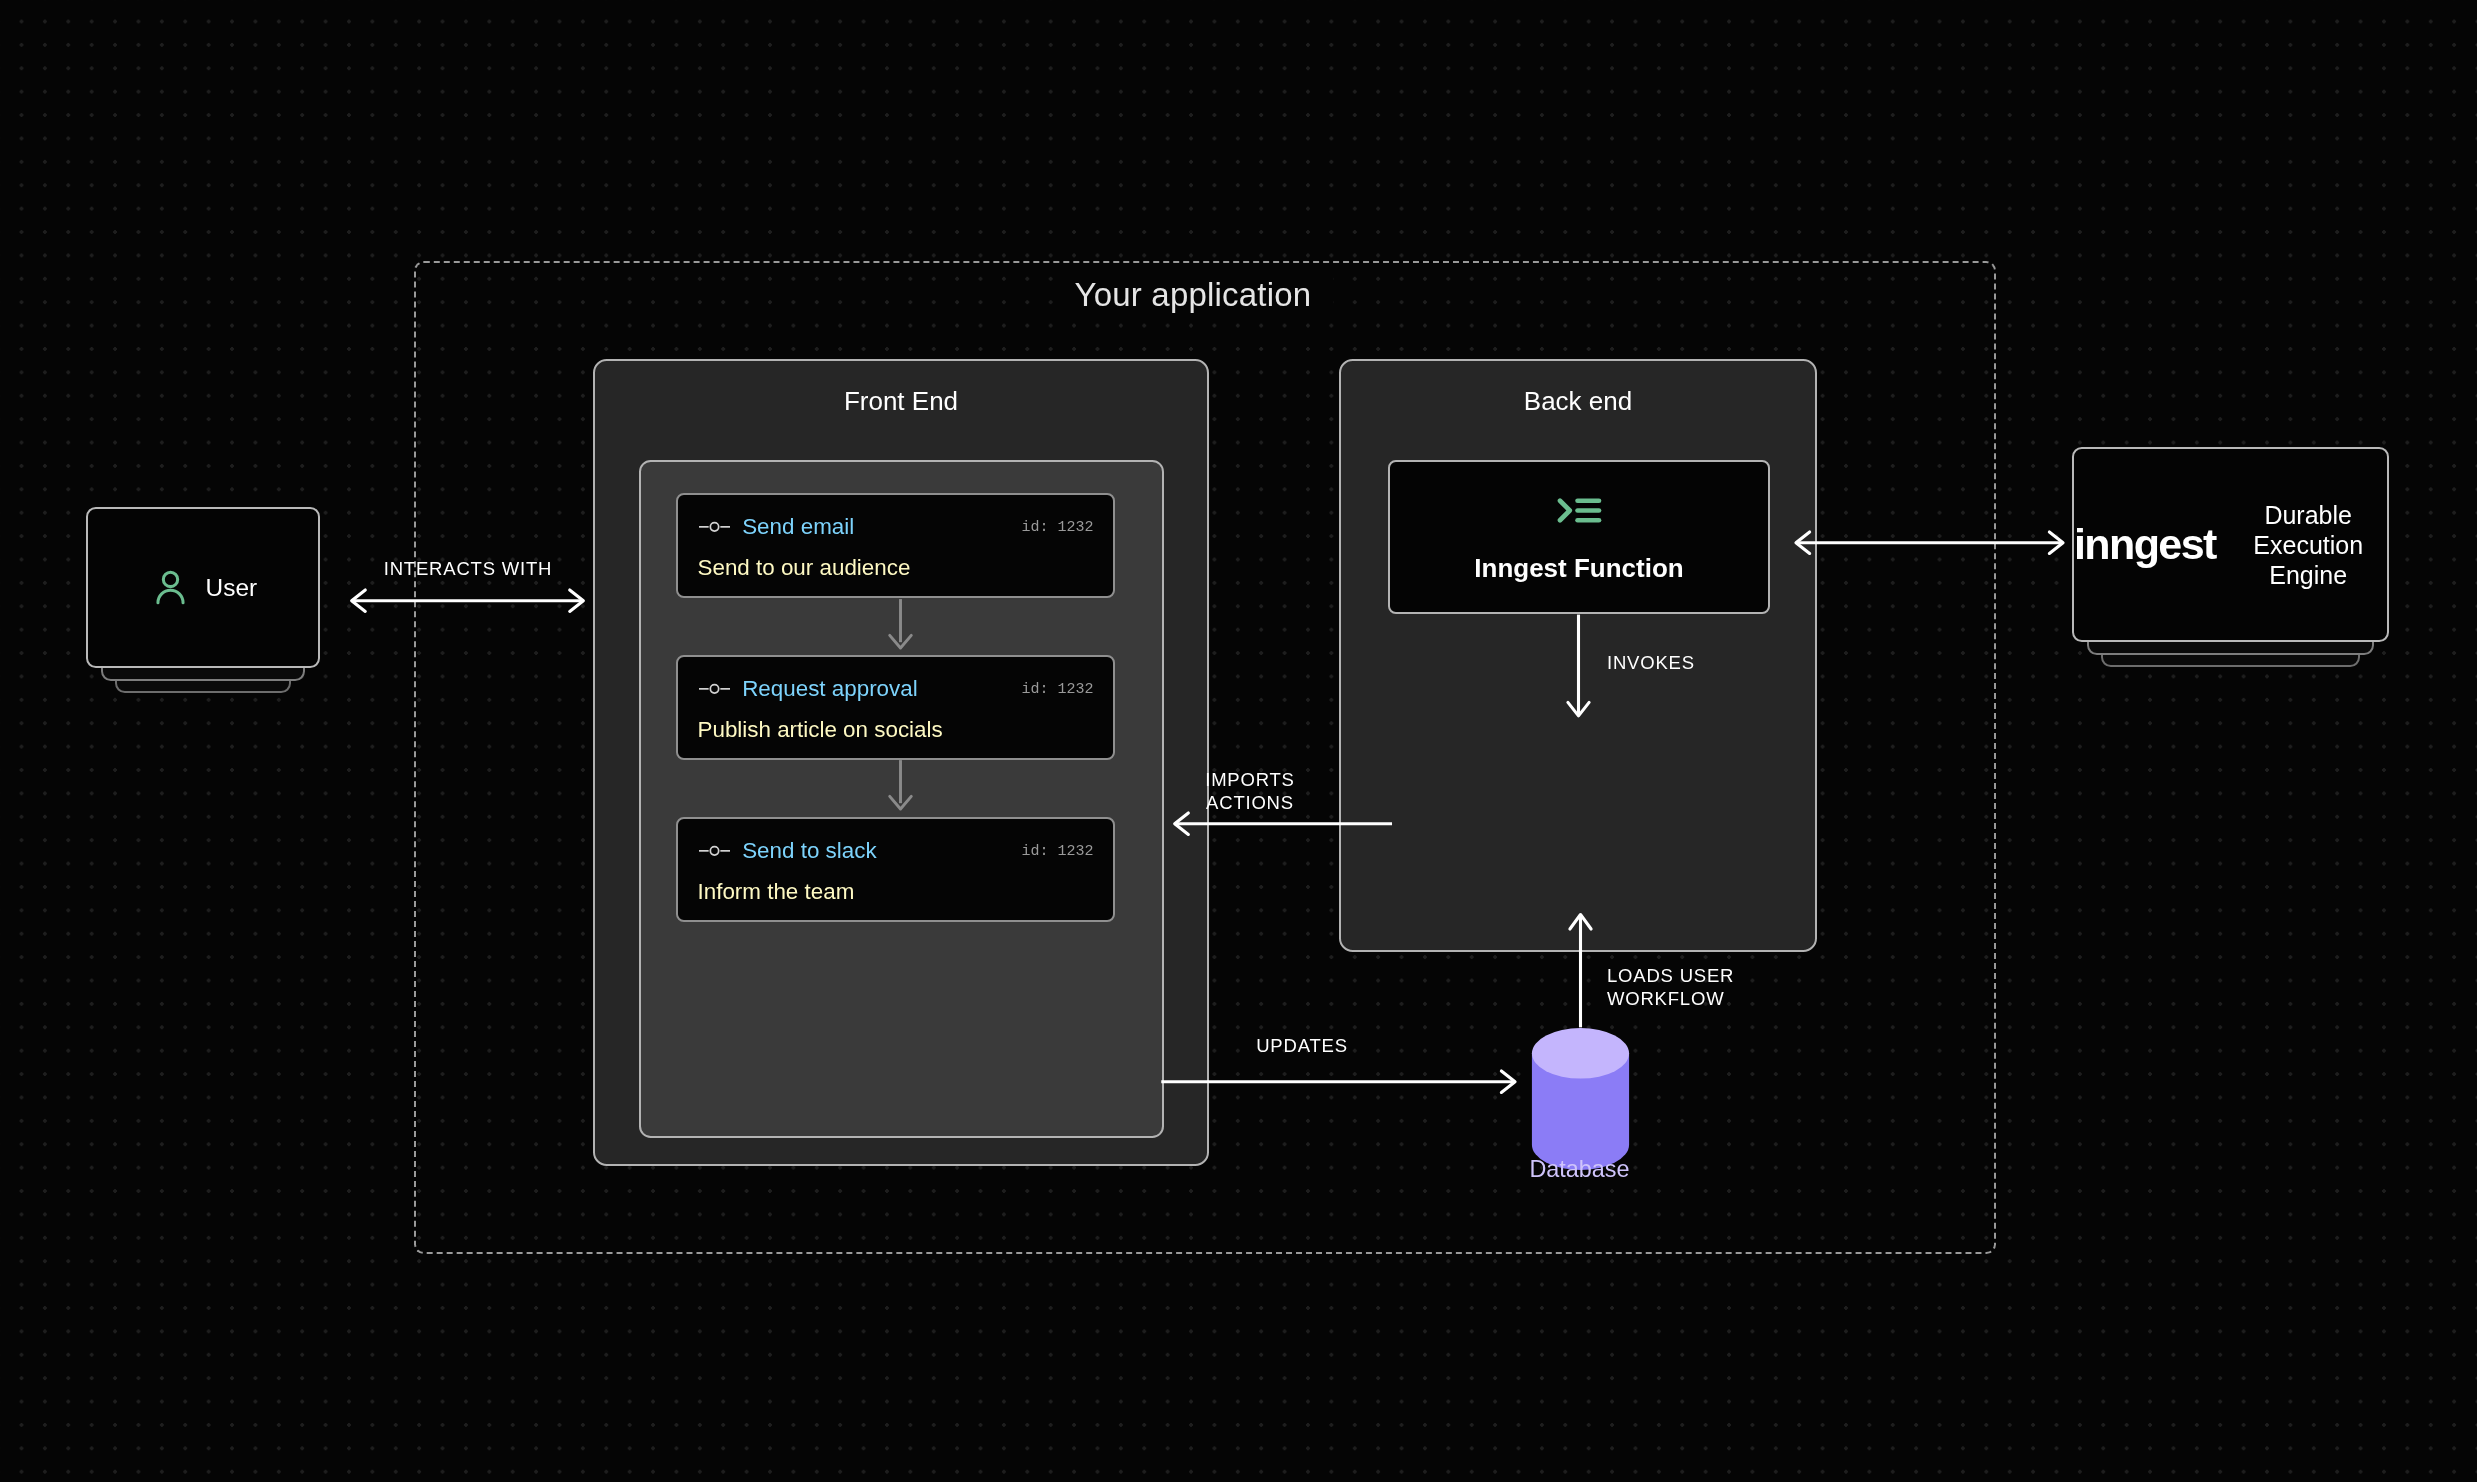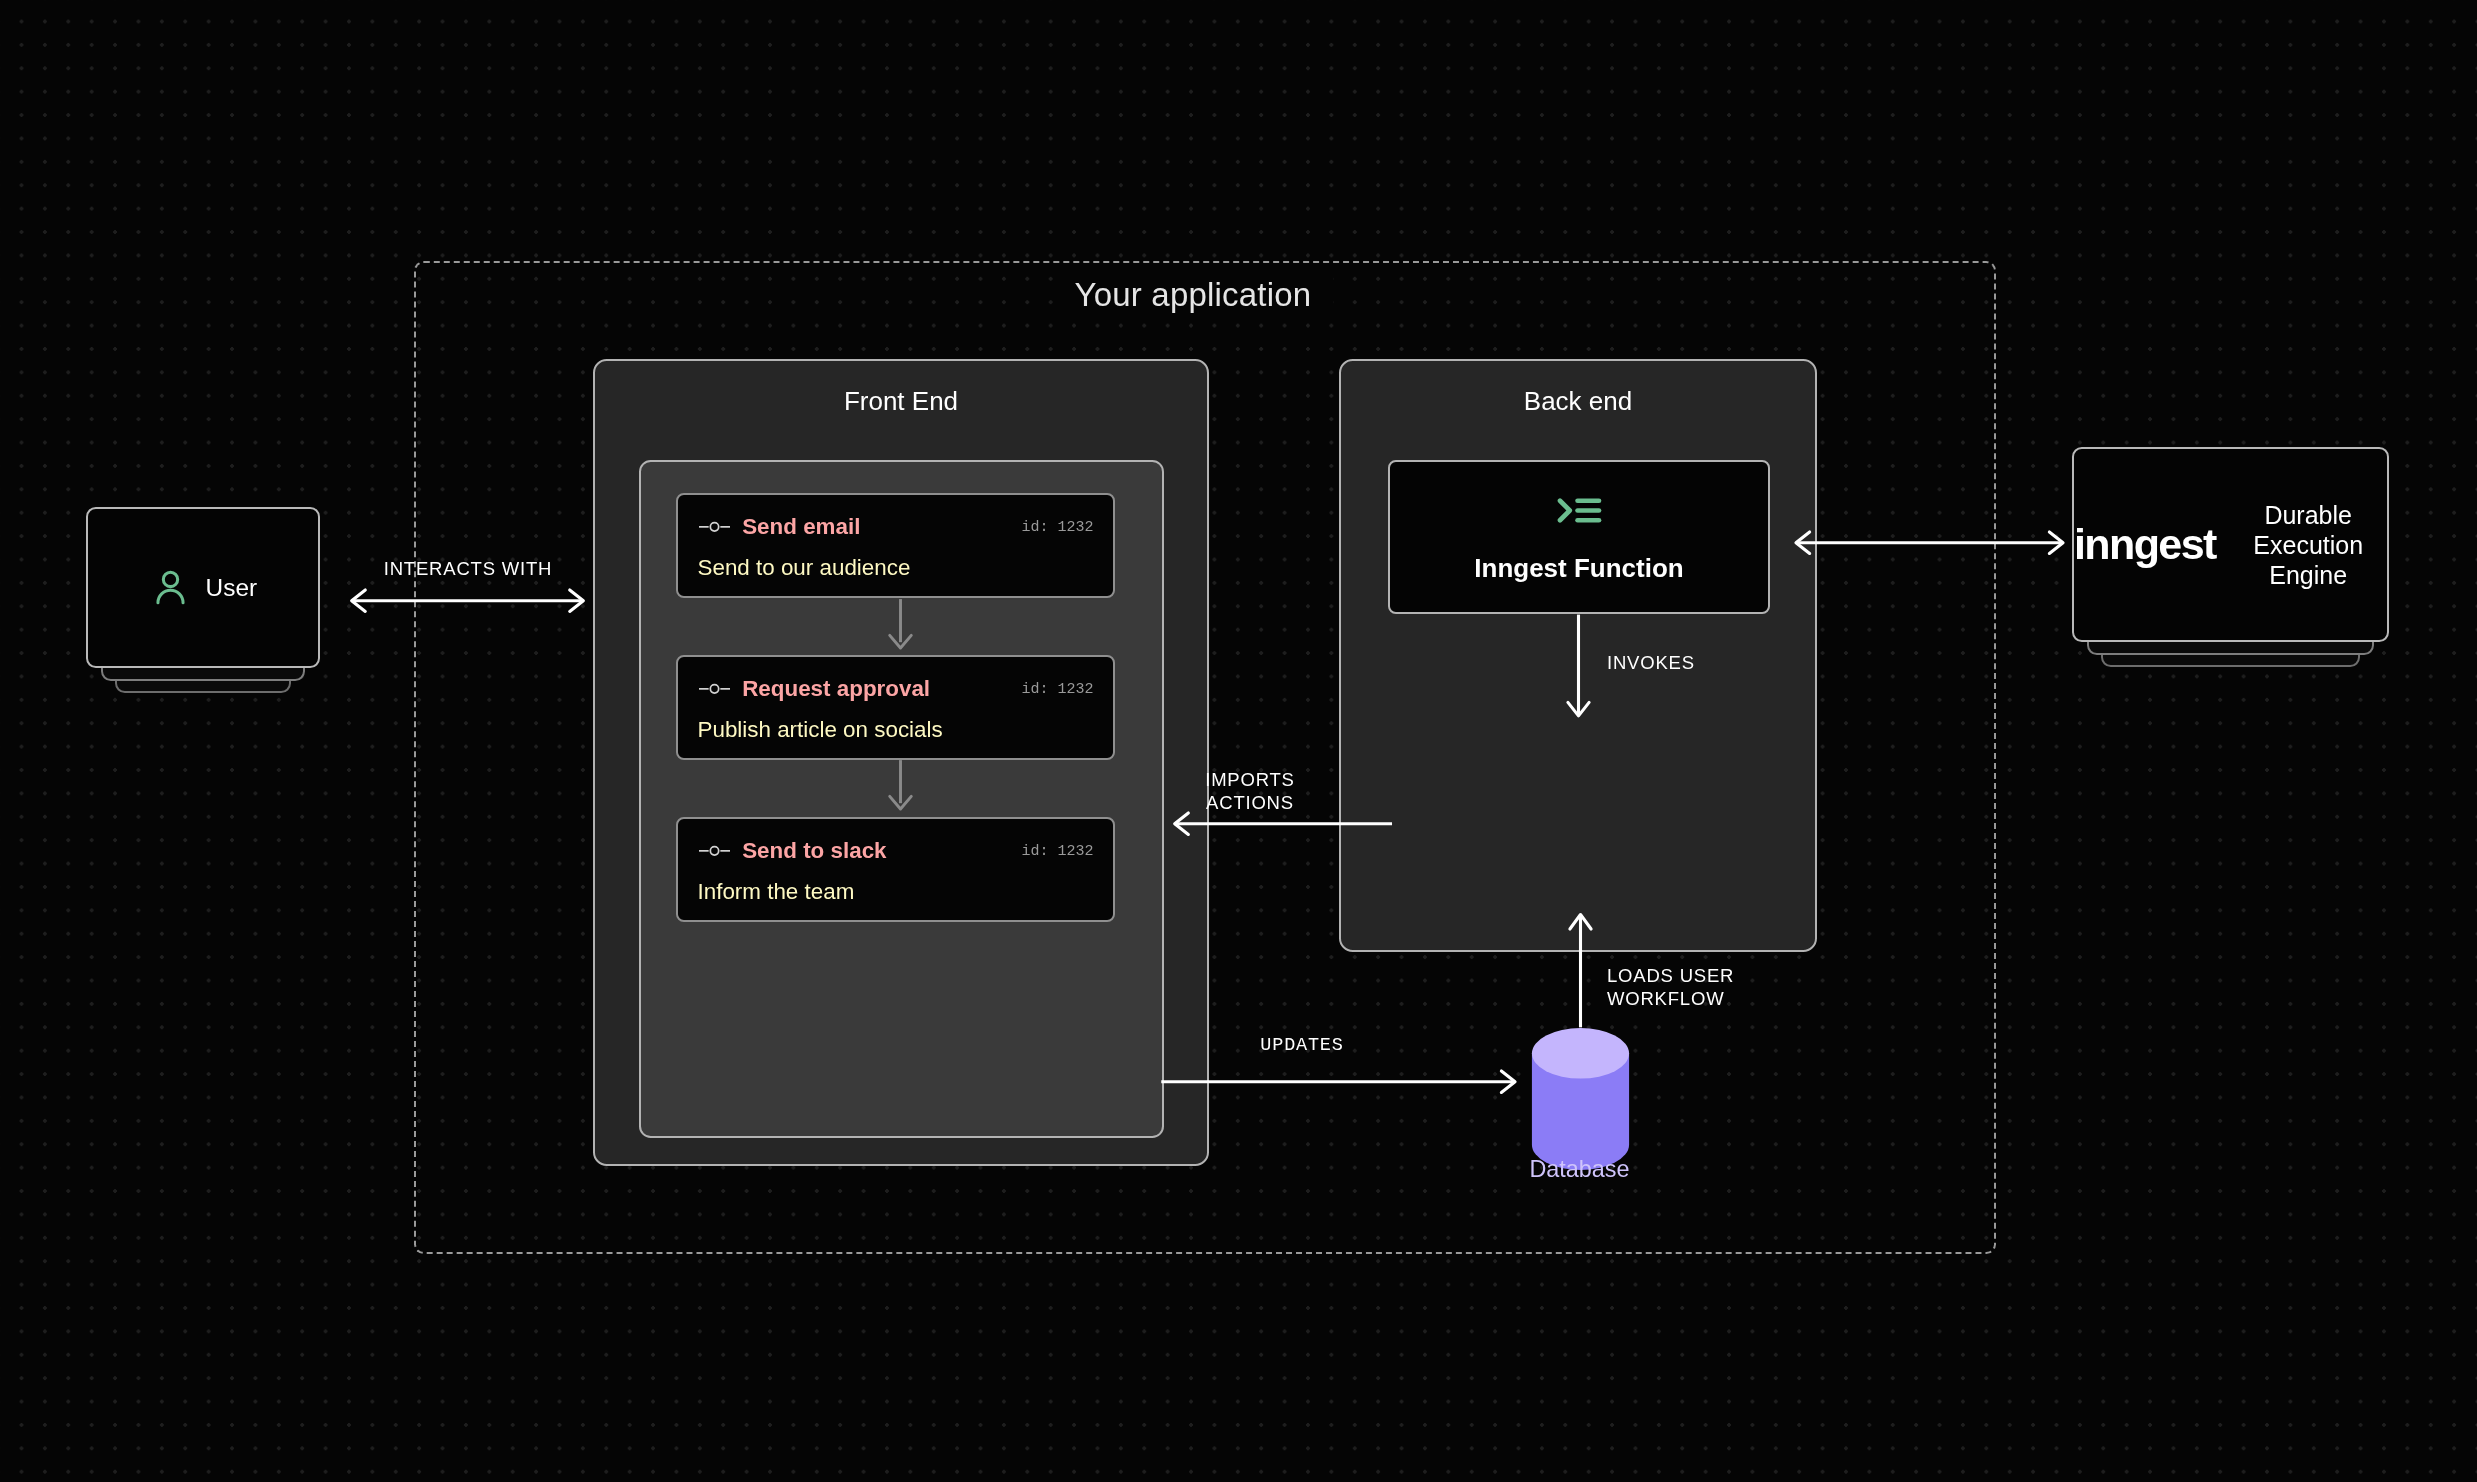--- a/index.html
+++ b/index.html
@@ -149,22 +149,22 @@
     padding: 17.6px 19.5px 0 19.5px;
   }
   .step-head {
     display: flex;
     align-items: center;
     height: 29px;
   }
   .node-icon { width: 33px; height: 13.7px; flex: none; margin-right: 11.7px; }
   .step-title {
     font-size: 22.4px;
-    font-weight: 700;
-    color: #fca5a5;
+    font-weight: 400;
+    color: #7dd3fc;
     white-space: nowrap;
     text-align: right;
   }
   .step-id {
     margin-left: auto;
     font-family: "Liberation Mono", monospace;
     font-size: 15px;
     color: #9a9a9a;
     white-space: nowrap;
   }
@@ -367,16 +367,16 @@
     <line x1="14" y1="124" x2="14" y2="8" stroke="#ffffff" stroke-width="3.2"></line>
     <polyline points="3,22 14,7 25,22" fill="none" stroke="#ffffff" stroke-width="3.2" stroke-linecap="round" stroke-linejoin="round"></polyline>
   </svg>
   <div class="edge-label" style="left:1607px; top:964px; width:185px; text-align:left;">LOADS USER
 WORKFLOW</div>
 
   <svg class="arrow-svg" style="left:1159px; top:1070px; width:369px; height:23.4px;" viewBox="0 0 378 24">
     <line x1="2" y1="12" x2="364" y2="12" stroke="#ffffff" stroke-width="3.2"></line>
     <polyline points="351,1 365,12 351,23" fill="none" stroke="#ffffff" stroke-width="3.2" stroke-linecap="round" stroke-linejoin="round"></polyline>
   </svg>
-  <div class="edge-label" style="left:1214px; top:1034px; width:176px;font-family:Liberation Mono, monospace;">UPDATES</div>
+  <div class="edge-label" style="left:1214px; top:1034px; width:176px;">UPDATES</div>
 
 </div>
 
 
 </body></html>

